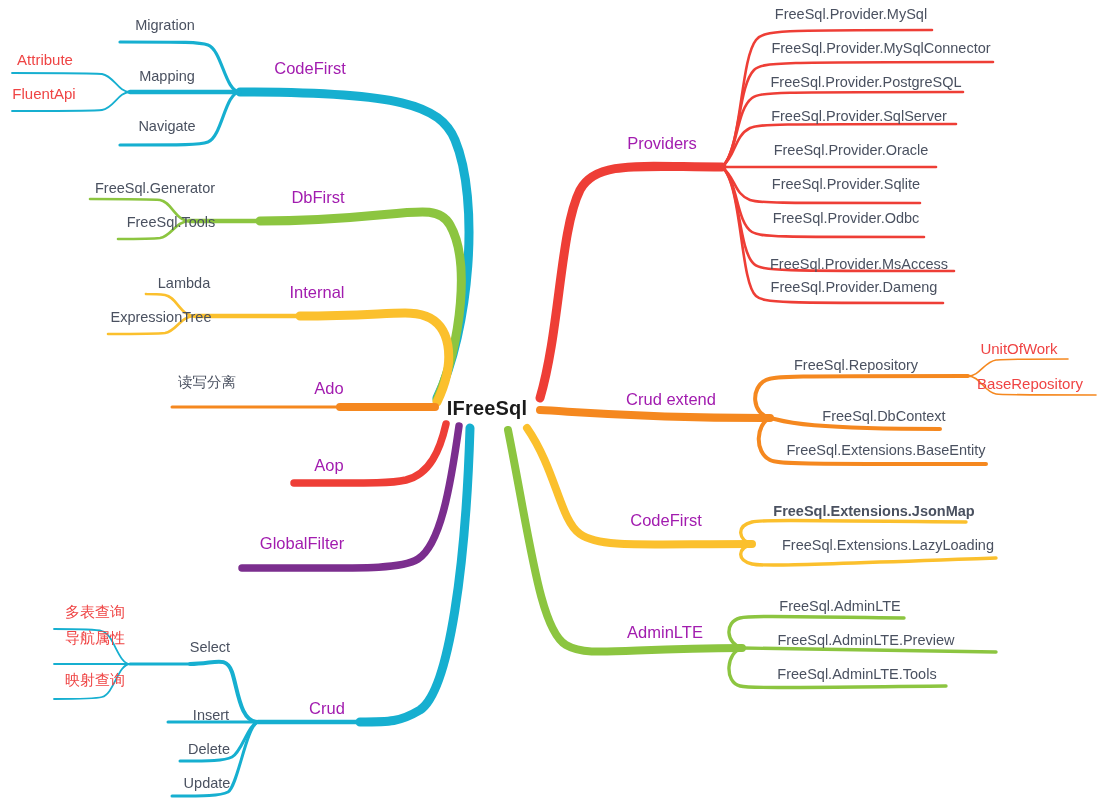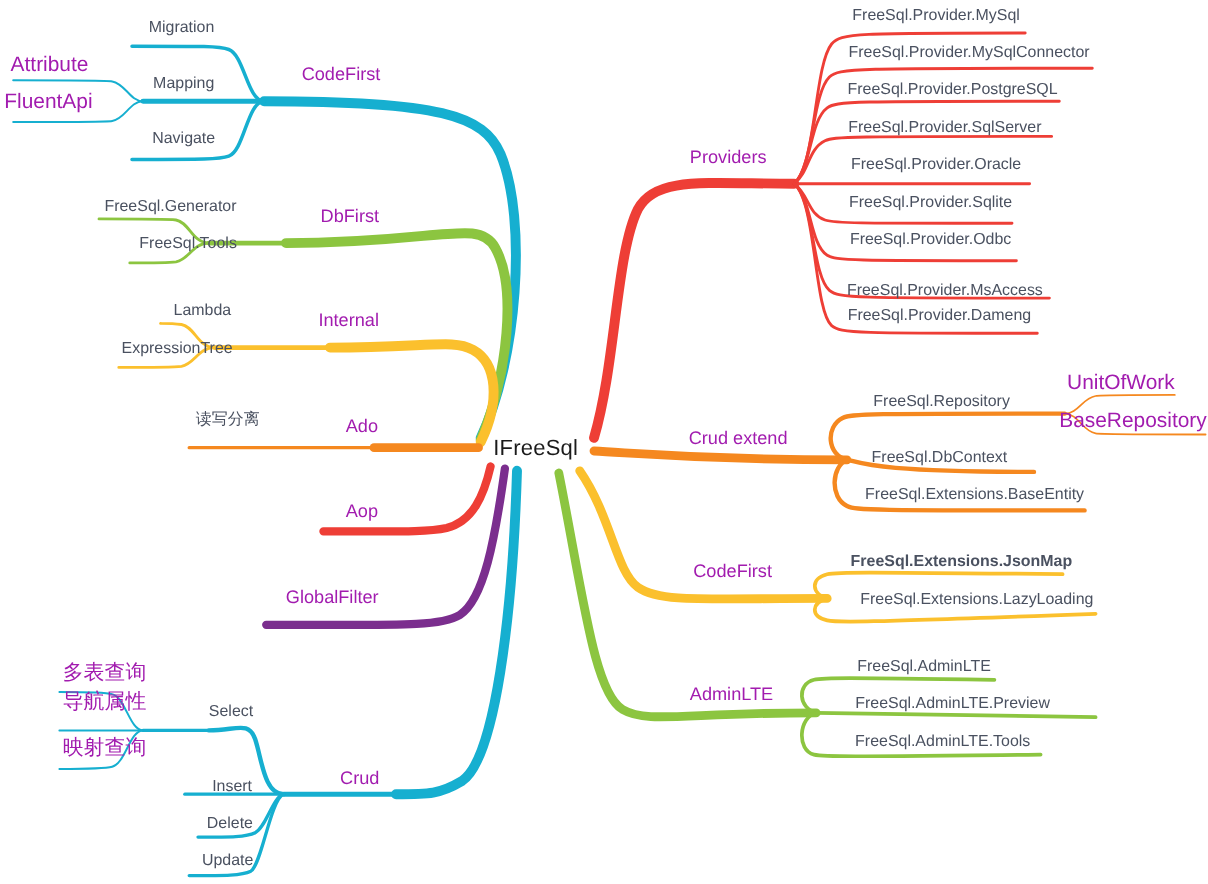--- a/index.html
+++ b/index.html
@@ -25,35 +25,35 @@
     height: 804px;
   }
   .node-label {
     position: absolute;
     white-space: nowrap;
     color: #4a5160;
     line-height: 1;
   }
   .lvl-root {
     font-size: 20px;
-    font-weight: normal;
+    font-weight: bold;
     color: #1b1b1b;
     letter-spacing: .2px;
   }
   .lvl-1 {
     font-size: 16.5px;
     color: #a21caf;
   }
   .lvl-2 {
     font-size: 14.5px;
     color: #4a5160;
   }
   .lvl-3 {
-    font-size: 19px;
-    color: #a21caf;
+    font-size: 15px;
+    color: #ef4444;
   }
   .cjk {
     font-family: "DejaVu Sans", "Liberation Sans", sans-serif;
   }
 </style>
 </head>
 <body>
 
 <div id="mindmap-root">
 
@@ -172,21 +172,21 @@
   <div class="node-label lvl-2" style="left:851px; top:150px; transform: translate(-50%, -50%);">FreeSql.Provider.Oracle</div>
   <div class="node-label lvl-2" style="left:846px; top:184px; transform: translate(-50%, -50%);">FreeSql.Provider.Sqlite</div>
   <div class="node-label lvl-2" style="left:846px; top:218px; transform: translate(-50%, -50%);">FreeSql.Provider.Odbc</div>
   <div class="node-label lvl-2" style="left:859px; top:253px; transform: translate(-50%, -50%); margin-top: 11px;">FreeSql.Provider.MsAccess</div>
   <div class="node-label lvl-2" style="left:854px; top:287px; transform: translate(-50%, -50%);">FreeSql.Provider.Dameng</div>
 
   <div class="node-label lvl-1" style="left:671px; top:399px; transform: translate(-50%, -50%);">Crud extend</div>
   <div class="node-label lvl-2" style="left:856px; top:365px; transform: translate(-50%, -50%);">FreeSql.Repository</div>
   <div class="node-label lvl-3" style="left:1019px; top:348px; transform: translate(-50%, -50%);">UnitOfWork</div>
   <div class="node-label lvl-3" style="left:1030px; top:383px; transform: translate(-50%, -50%);">BaseRepository</div>
-  <div class="node-label lvl-2" style="left:854px; top:416px; transform: translate(-50%, -50%);">FreeSql.DbContext</div>
+  <div class="node-label lvl-2" style="left:884px; top:416px; transform: translate(-50%, -50%);">FreeSql.DbContext</div>
   <div class="node-label lvl-2" style="left:886px; top:450px; transform: translate(-50%, -50%);">FreeSql.Extensions.BaseEntity</div>
 
   <div class="node-label lvl-1" style="left:666px; top:520px; transform: translate(-50%, -50%);">CodeFirst</div>
   <div class="node-label lvl-2" style="left:874px; top:511px; transform: translate(-50%, -50%); font-weight: bold;">FreeSql.Extensions.JsonMap</div>
   <div class="node-label lvl-2" style="left:888px; top:545px; transform: translate(-50%, -50%);">FreeSql.Extensions.LazyLoading</div>
 
   <div class="node-label lvl-1" style="left:665px; top:632px; transform: translate(-50%, -50%);">AdminLTE</div>
   <div class="node-label lvl-2" style="left:840px; top:606px; transform: translate(-50%, -50%);">FreeSql.AdminLTE</div>
   <div class="node-label lvl-2" style="left:866px; top:640px; transform: translate(-50%, -50%);">FreeSql.AdminLTE.Preview</div>
   <div class="node-label lvl-2" style="left:857px; top:674px; transform: translate(-50%, -50%);">FreeSql.AdminLTE.Tools</div>

